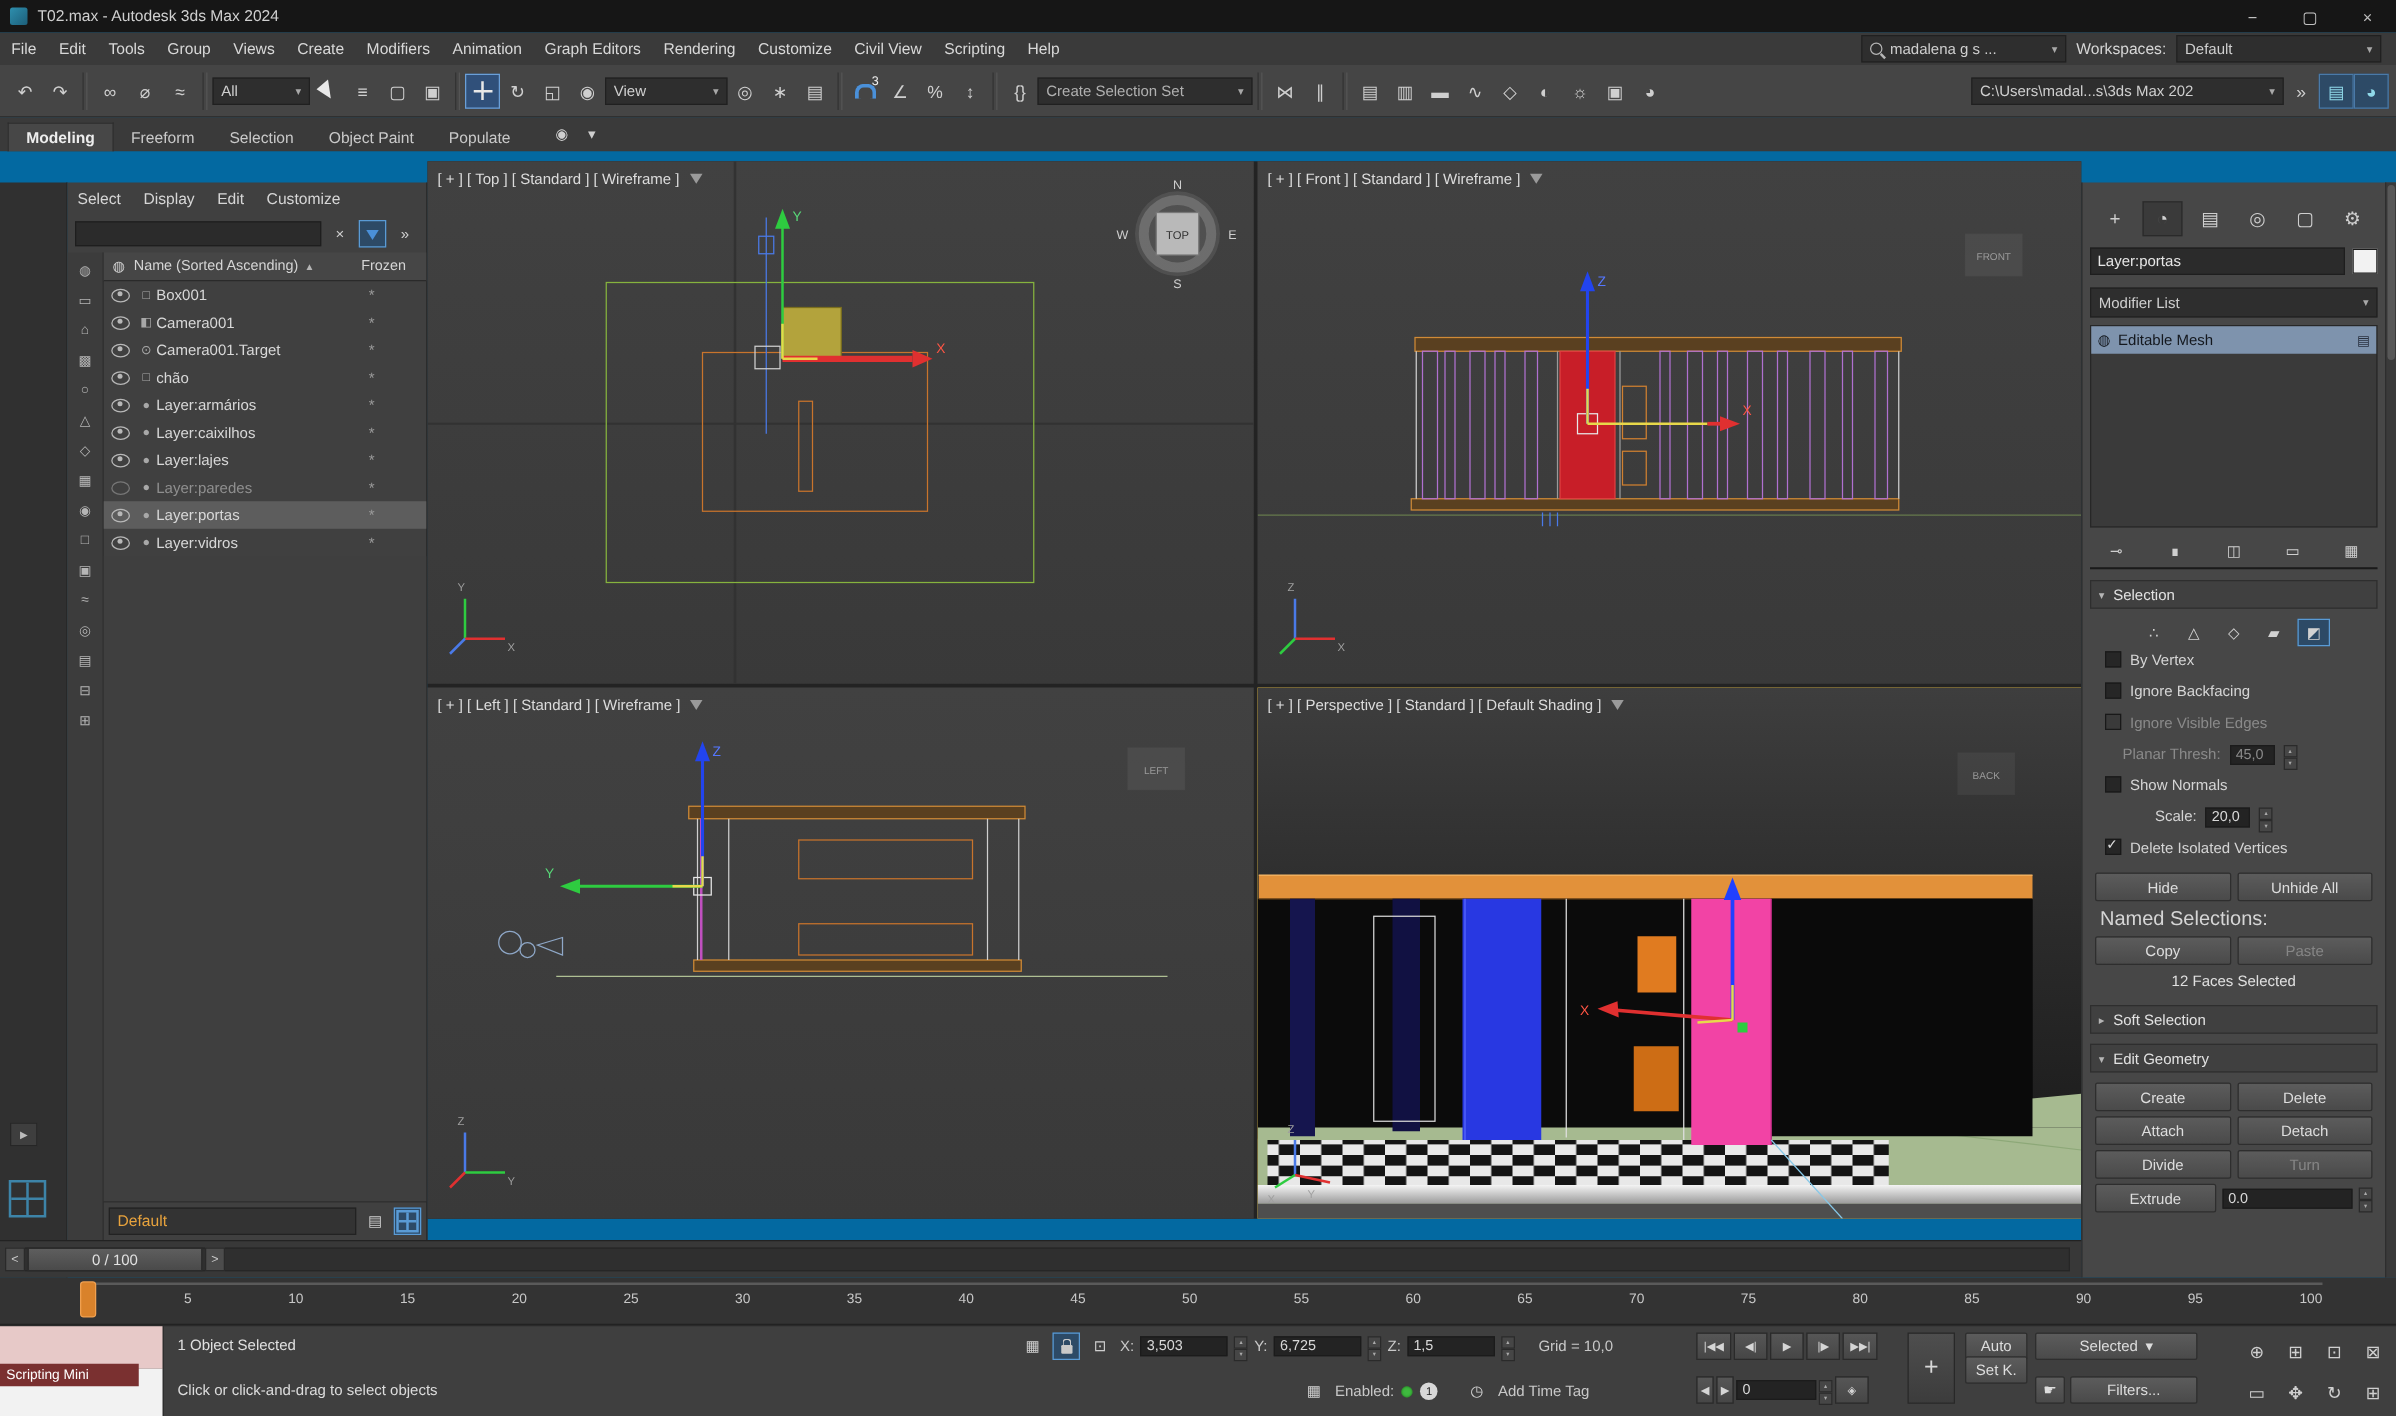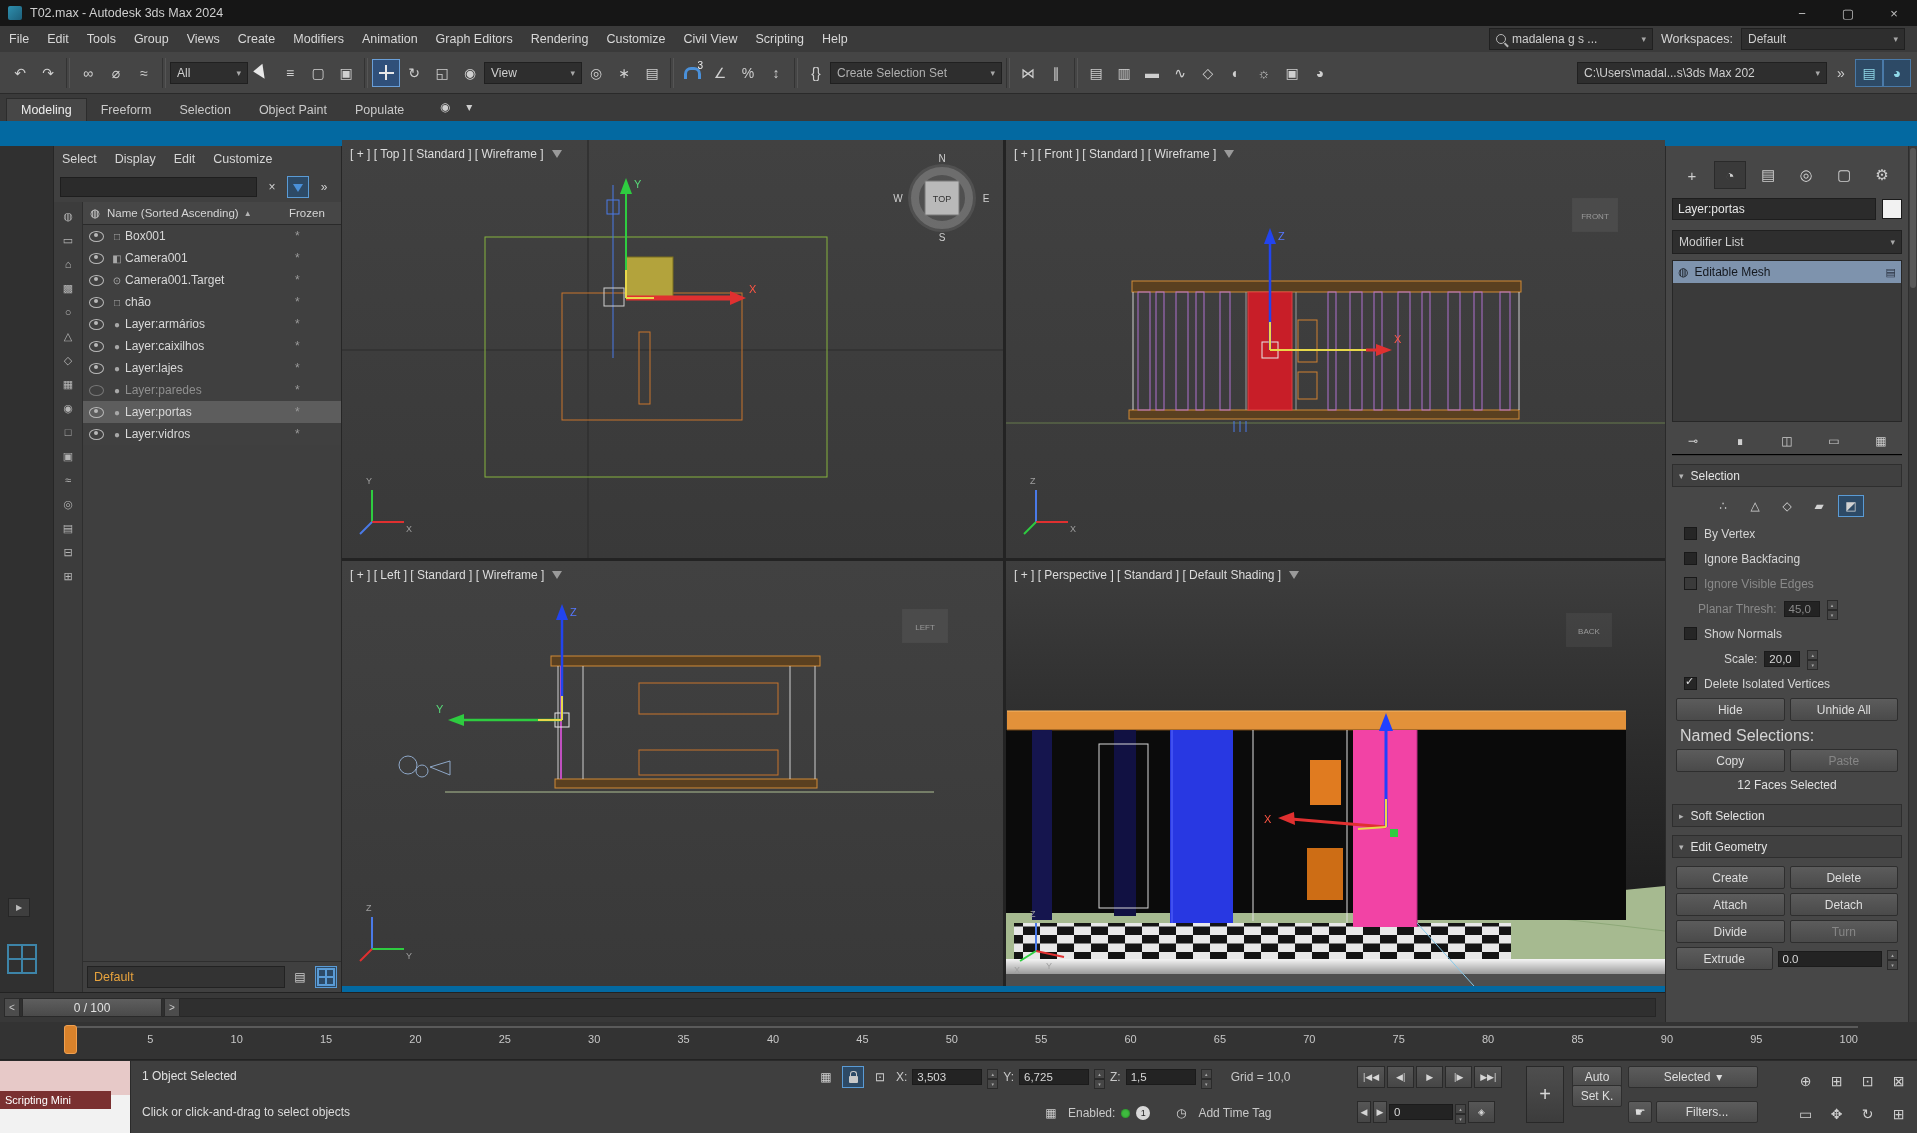--- a/index.html
+++ b/index.html
@@ -28,21 +28,21 @@
   .cursor{width:0;height:0;border-left:4px solid transparent;border-right:8px solid transparent;border-top:13px solid #e8e8e8;transform:rotate(-40deg);}
   .movex{position:relative;width:15px;height:15px;}
   .movex::before{content:'';position:absolute;left:0;top:6.5px;width:15px;height:2px;background:#e8e8e8;}
   .movex::after{content:'';position:absolute;left:6.5px;top:0;width:2px;height:15px;background:#e8e8e8;}
   .magnet{width:11px;height:9px;border:3px solid #4a90d9;border-top:none;border-radius:0 0 7px 7px;transform:rotate(180deg);position:relative;}
   .snapwrap{position:relative;width:28px;height:28px;display:flex;align-items:center;justify-content:center;}
   .snapnum{position:absolute;right:3px;top:1px;font-size:10px;color:#f0f0f0;}
   
   #ribbontabs{position:absolute;left:0;top:94px;width:100%;height:27px;background:#3a3a3a;display:flex;align-items:flex-end;padding-left:6px;box-sizing:border-box;font-size:12.5px;}
   .rtab{padding:4px 14px;color:#c9c9c9;}
-  .rtab.active{background:#474747;border:1px solid #2c2c2c;border-bottom:none;color:#ededed;}
+  .rtab.active{background:#474747;border:1px solid #2c2c2c;border-bottom:none;color:#ededed;font-weight:bold;}
   .ribbon-extra{margin-left:16px;display:flex;align-items:center;gap:2px;padding-bottom:3px;}
   #ribbonstrip{position:absolute;left:0;top:121px;width:100%;height:25px;background:#434343;border-top:1px solid #2c2c2c;border-bottom:1px solid #262626;display:flex;align-items:center;font-size:12.5px;box-sizing:border-box;}
   .pml{padding:2px 10px;color:#d4d4d4;}
   
   #dock{position:absolute;left:0;top:146px;width:54px;height:876px;background:#303030;border-right:1px solid #262626;box-sizing:border-box;}
   .dock-arrow{position:absolute;left:8px;top:752px;width:20px;height:17px;background:#3e3e3e;border:1px solid #262626;color:#bbb;font-size:8px;display:flex;align-items:center;justify-content:center;}
   .dock-grid{position:absolute;left:7px;top:798px;width:30px;height:30px;border:2px solid #3d84a8;box-sizing:border-box;
      background:linear-gradient(#3d84a8,#3d84a8) 50% 0/2px 100% no-repeat,linear-gradient(#3d84a8,#3d84a8) 0 50%/100% 2px no-repeat;}
   
   #explorer{position:absolute;left:54px;top:146px;width:288px;height:846px;background:#404040;border-right:1px solid #262626;display:flex;flex-direction:column;box-sizing:border-box;font-size:12px;}
@@ -68,21 +68,21 @@
   .eye::after{content:'';position:absolute;left:3.5px;top:1.5px;width:4px;height:4px;border-radius:50%;background:#b8b8b8;}
   .dim .eye,.dim .eye::after{border-color:#777;background-color:transparent;}
   .tglyph{width:16px;text-align:center;color:#a8a8a8;font-size:10px;flex:none;}
   .elabel{flex:1;overflow:hidden;white-space:nowrap;}
   .efr{width:52px;text-align:left;padding-left:6px;color:#9a9a9a;flex:none;box-sizing:border-box;}
   .exp-fill{flex:1;background:#3f3f3f;}
   .exp-bottom{height:30px;display:flex;align-items:center;gap:4px;padding:0 4px;flex:none;border-top:1px solid #2e2e2e;}
   .layerfield{flex:1;height:20px;background:#333;border:1px solid #222;color:#e8a33d;display:flex;align-items:center;padding:0 6px;font-size:12.5px;}
   .minigrid{width:18px;height:18px;border:2px solid #5a9bd5;box-sizing:border-box;background:linear-gradient(#5a9bd5,#5a9bd5) 50% 0/2px 100% no-repeat,linear-gradient(#5a9bd5,#5a9bd5) 0 50%/100% 2px no-repeat;}
   
-  #viewports{position:absolute;left:342px;top:140px;width:1323px;height:846px;background:#232323;}
+  #viewports{position:absolute;left:342px;top:129px;width:1323px;height:846px;background:#232323;}
   .vp{position:absolute;background:linear-gradient(#414141,#393939);overflow:hidden;}
   .vp.active{outline:2px solid #c8a437;outline-offset:-2px;}
   .vp-label{position:absolute;left:8px;top:4px;display:flex;align-items:center;gap:8px;font-size:12px;color:#dcdcdc;z-index:3;}
   .vp svg{position:absolute;left:0;top:0;}
   
   #cmdpanel{position:absolute;left:1665px;top:146px;width:252px;height:876px;background:#474747;border-left:1px solid #2a2a2a;box-sizing:border-box;font-size:12px;}
   .cmd-inner{position:absolute;left:0;top:0;right:9px;bottom:0;padding:0 6px;box-sizing:border-box;}
   .cmd-scroll{position:absolute;right:0;top:0;width:9px;height:100%;background:#3a3a3a;border-left:1px solid #2e2e2e;box-sizing:border-box;}
   .cmd-thumb{position:absolute;left:1px;top:2px;width:6px;height:140px;background:#585858;border-radius:3px;}
   .cp-tabs{margin-top:14px;height:30px;display:flex;align-items:center;justify-content:space-between;padding:0 4px;}
@@ -95,21 +95,21 @@
   .cp-modlist .dd{flex:1;height:22px;}
   .cp-stack{margin-top:8px;height:160px;background:#3a3a3a;border:1px solid #272727;}
   .stackrow{height:22px;background:#7e93ad;display:flex;align-items:center;gap:6px;padding:0 5px;color:#14181e;font-size:12px;}
   .stackrow .ri{margin-left:auto;color:#2a3240;font-size:11px;}
   .cp-stacktools{margin-top:6px;height:26px;display:flex;align-items:center;justify-content:space-between;padding:0 10px;border-bottom:2px groove #3a3a3a;}
   .rollout-h{margin-top:8px;height:21px;background:#404040;border:1px solid #2e2e2e;display:flex;align-items:center;gap:7px;padding:0 6px;color:#e2e2e2;font-size:12px;}
   .rollout-h .arr{font-size:9px;color:#b5b5b5;}
   .subobj{margin-top:8px;height:26px;display:flex;justify-content:center;gap:6px;}
   .subobj .icell{width:26px;height:22px;font-size:12px;color:#d2d2d2;}
   .subobj .icell.hl{background:#2d4a66;border:1px solid #5a9bd5;box-sizing:border-box;}
-  .crow{height:25px;display:flex;align-items:center;gap:7px;padding-left:12px;font-size:12px;color:#d5d5d5;}
+  .crow{height:25px;display:flex;align-items:flex-start;gap:7px;padding-left:12px;font-size:12px;color:#d5d5d5;}
   .crow.dis{color:#8a8a8a;}
   .cb{width:11px;height:11px;background:#262626;border:1px solid #191919;position:relative;flex:none;}
   .cb.checked::after{content:'✓';position:absolute;left:0px;top:-3px;color:#e0e0e0;font-size:11px;}
   .crow.dis .cb{background:#3a3a3a;}
   .nfield{background:#232323;border:1px solid #1b1b1b;color:#d8d8d8;font-size:11.5px;padding:1px 4px;min-width:36px;display:inline-block;box-sizing:border-box;}
   .nfield.dis{color:#8a8a8a;}
   .spn{display:inline-flex;flex-direction:column;width:11px;height:17px;}
   .spn span{flex:1;font-size:5px;line-height:8px;background:#464646;border:1px solid #2a2a2a;color:#aaa;text-align:center;}
   .btnrow{display:flex;gap:5px;padding:2px 4px;}
   .btn{flex:1;height:21px;background:linear-gradient(#5c5c5c,#4a4a4a);border:1px solid #2e2e2e;border-radius:2px;color:#ddd;font-size:12px;display:flex;align-items:center;justify-content:center;}

